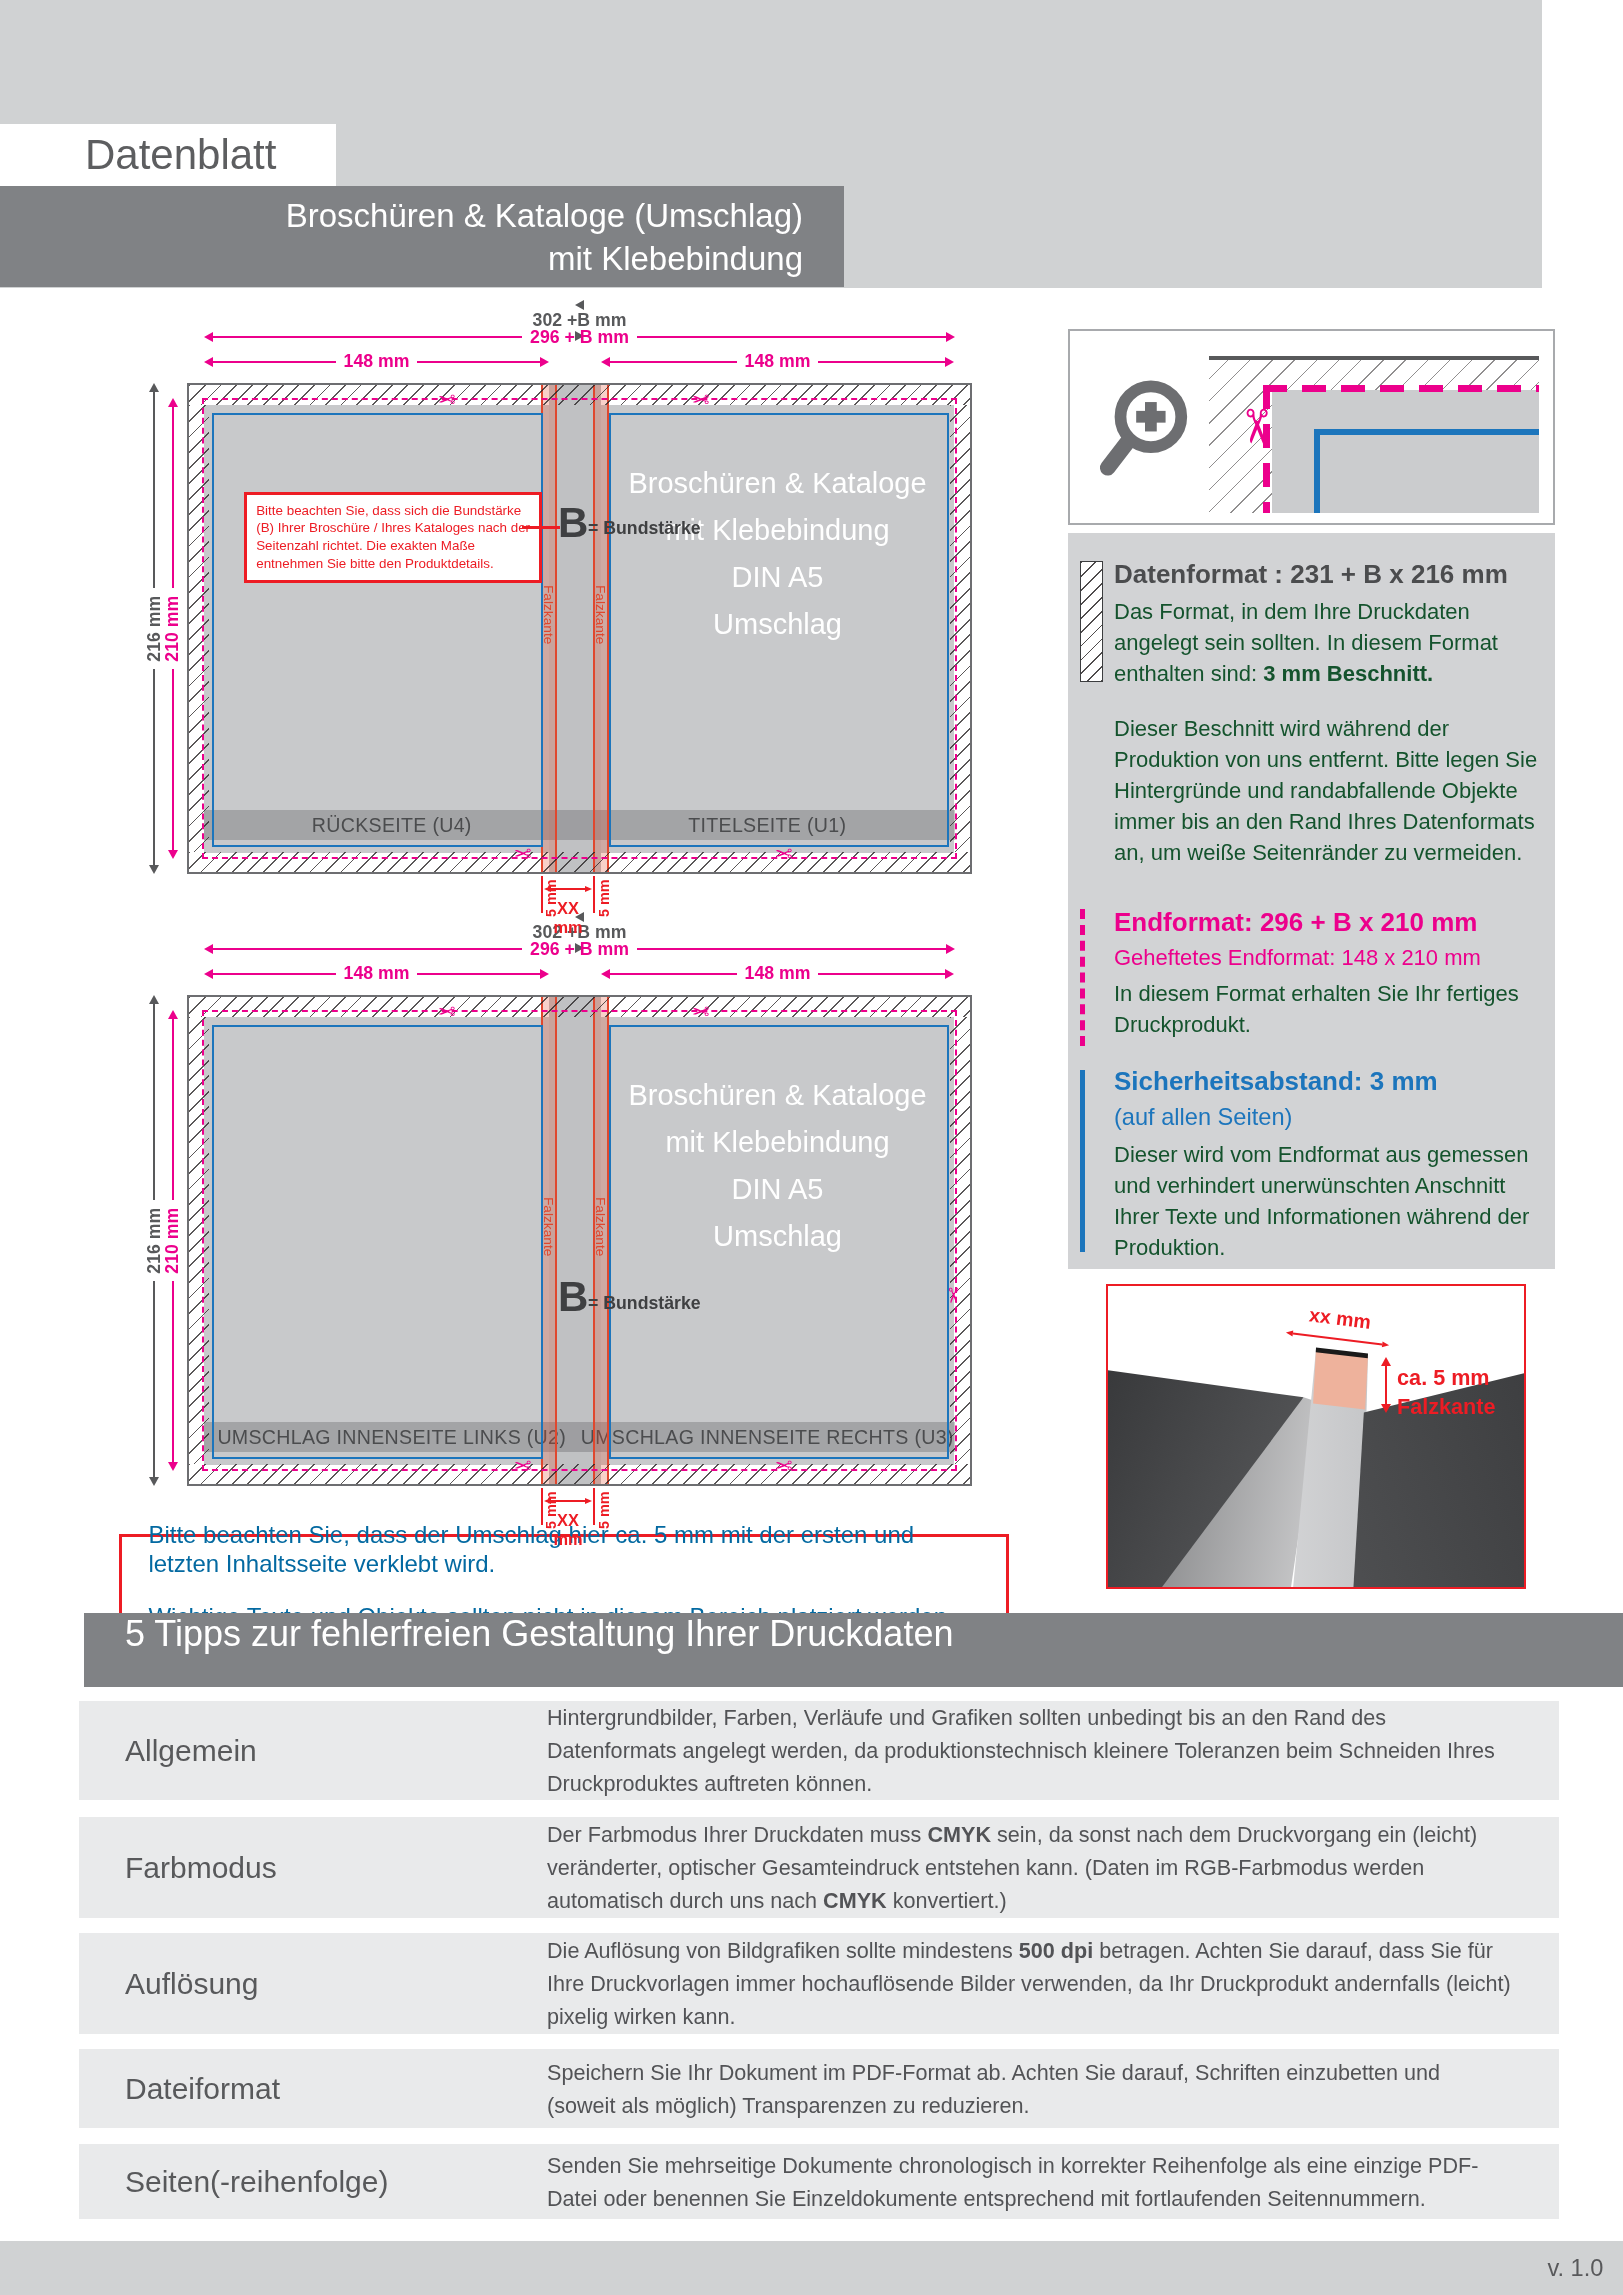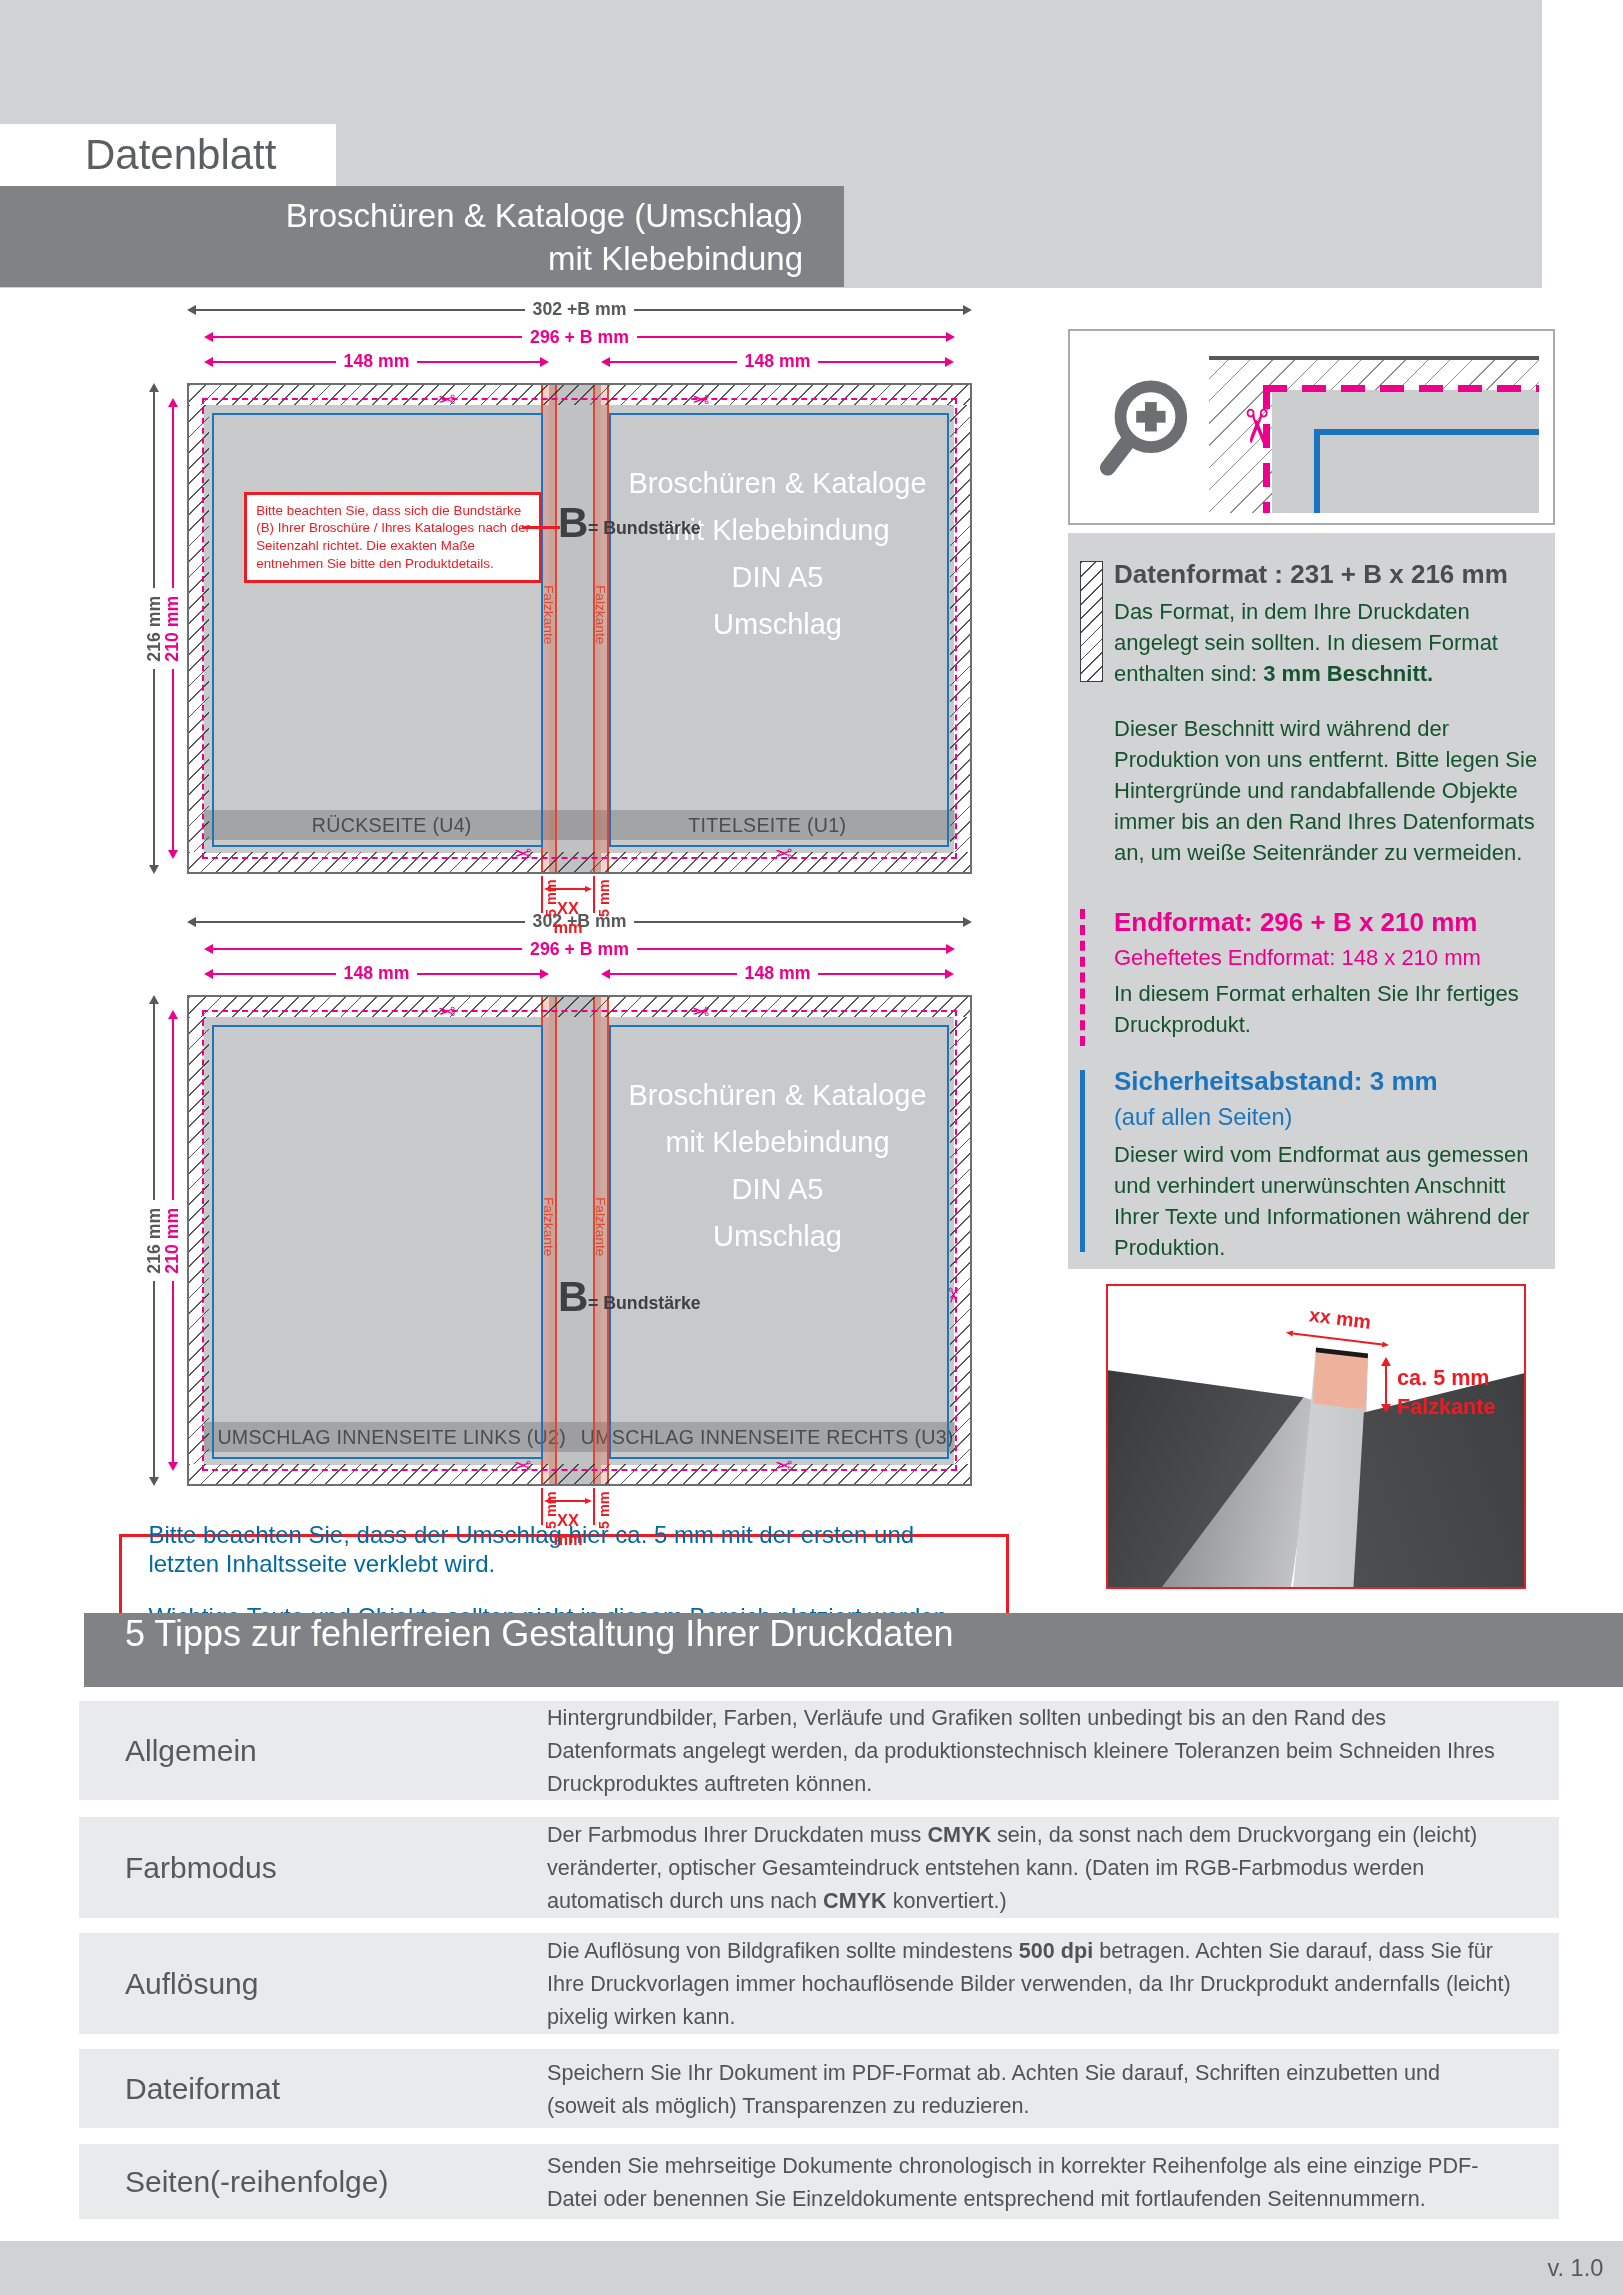--- a/index.html
+++ b/index.html
@@ -21,21 +21,21 @@
   .dim .lbl{padding:0 7.9px;font-weight:bold;font-size:17.7px;white-space:nowrap;}
   .arr{width:0;height:0;border-style:solid;flex:none;}
   .arr.l{border-width:5.2px 9.8px 5.2px 0;border-color:transparent currentColor transparent transparent;}
   .arr.r{border-width:5.2px 0 5.2px 9.8px;border-color:transparent transparent transparent currentColor;}
   .arr.u{border-width:0 5.2px 9.8px 5.2px;border-color:transparent transparent currentColor transparent;}
   .arr.d{border-width:9.8px 5.2px 0 5.2px;border-color:currentColor transparent transparent transparent;}
   .vdim{position:absolute;display:flex;flex-direction:column;align-items:center;width:21px;}
   .vdim .vln{flex:1;width:2px;background:currentColor;}
   .vdim .lbl{writing-mode:vertical-rl;transform:rotate(180deg);font-weight:bold;font-size:17.7px;
              padding:7.9px 0;white-space:nowrap;}
-  .gray-dim{color:#58595b;} .mag-dim{color:#ec008c;}
+  .gray-dim{color:#58595b;flex-direction:column;} .mag-dim{color:#ec008c;}
 
   
   .diagram{position:absolute;left:118px;width:858px;height:622px;}
   .dg-box{position:absolute;left:69px;top:85px;width:781px;height:487px;border:2px solid #6d6e71;background:#fff;}
   .dg-spine{position:absolute;left:360px;top:0;width:52px;height:487px;background:#c0c1c3;}
   .dg-panel{position:absolute;top:19.6px;height:448px;background:#c8c9cb;}
   .dg-panel.pl{left:15px;width:345px;}
   .dg-panel.pr{left:412px;width:353px;}
   .dg-band{position:absolute;left:15px;top:425px;width:751px;height:30px;background:rgba(88,89,91,.33);display:flex;z-index:3;}
   .dg-band div{flex:1;display:flex;align-items:center;justify-content:center;font-size:19.6px;color:#4b4c4e;letter-spacing:0.3px;}

